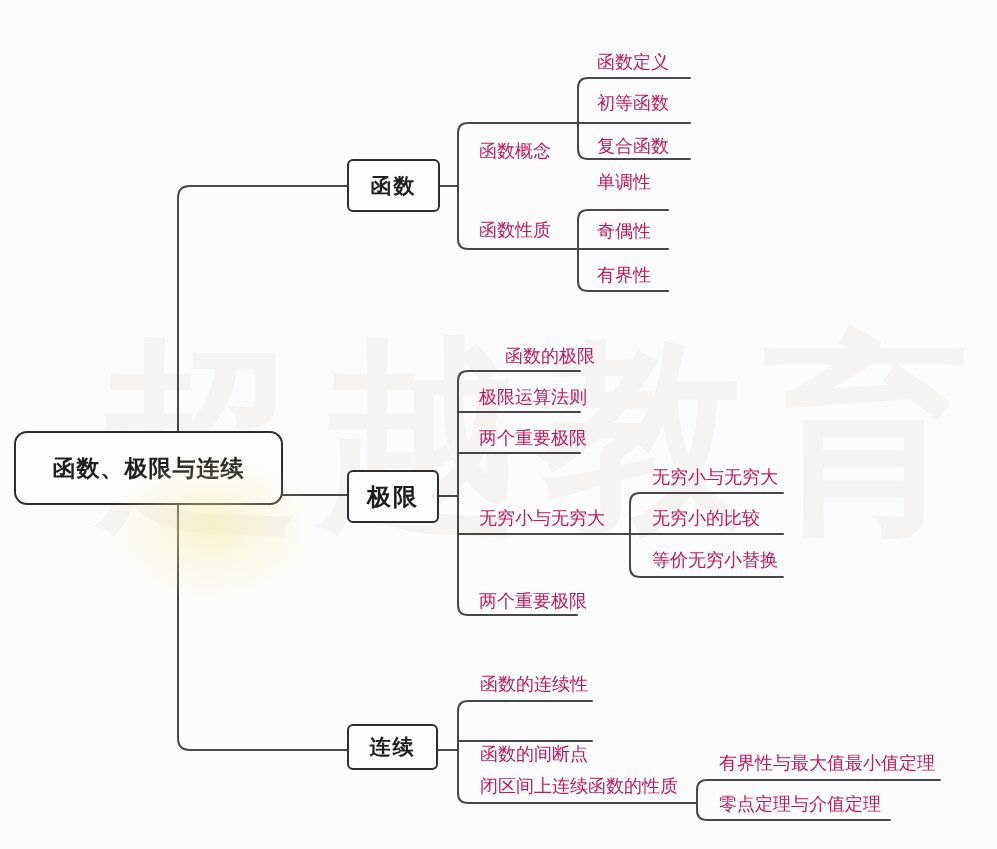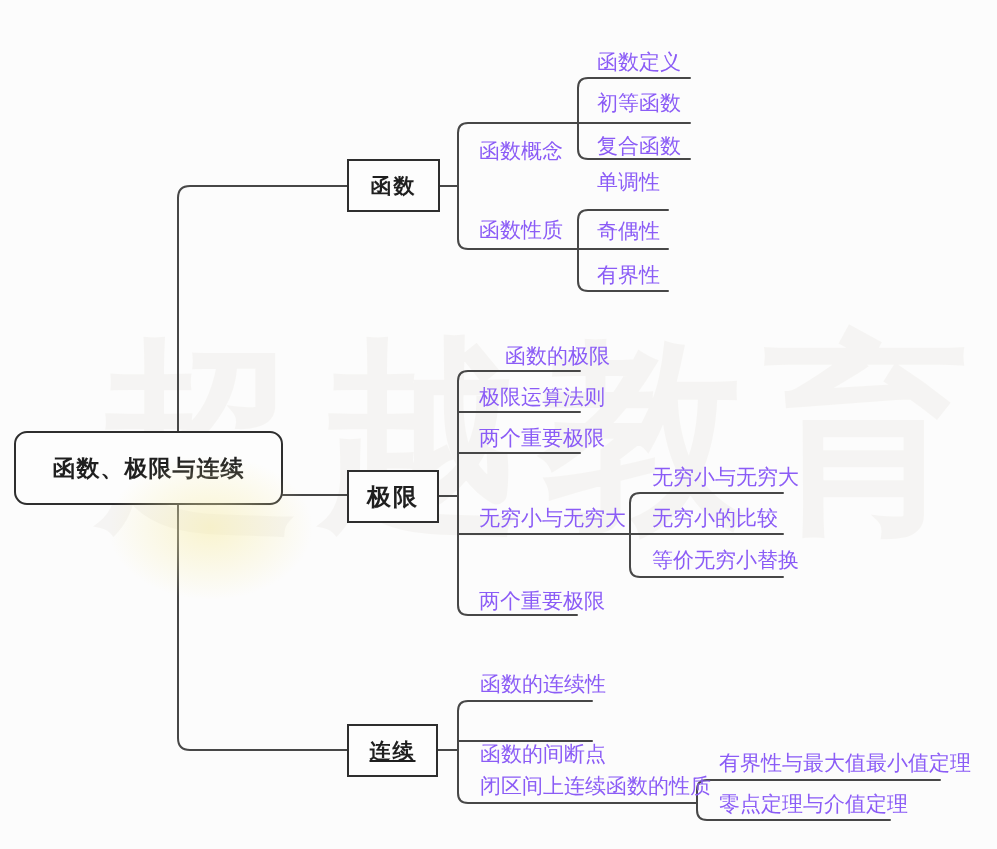--- a/index.html
+++ b/index.html
@@ -43,39 +43,39 @@
     stroke:#474747;
     stroke-width:2;
     stroke-linecap:round;
   }
   
   .node-box{
     position:absolute;
     box-sizing:border-box;
     background:#fdfdfd;
     border:2.5px solid #2e2e2e;
-    border-radius:0;
+    border-radius:6px;
     display:flex;align-items:center;justify-content:center;
     font-weight:700;
     color:#1f1f1f;
     z-index:2;
   }
   .root-box{
     left:14px;top:431px;width:269px;height:74px;
     font-size:23px;letter-spacing:1px;border-radius:13px;
   }
   .box-functions {left:347px;top:159px;width:93px;height:53px;font-size:21px;letter-spacing:2px;}
   .box-limits    {left:347px;top:470px;width:92px;height:53px;font-size:24px;letter-spacing:2px;}
-  .box-continuity{left:347px;top:724px;width:91px;height:53px;font-size:21px;letter-spacing:2px;text-decoration:underline;}
+  .box-continuity{left:347px;top:724px;width:91px;height:46px;font-size:21px;letter-spacing:2px;}
   
   .lbl{
     position:absolute;
-    font-size:21px;
+    font-size:18px;
     line-height:20px;
-    color:#8b5cf6;
+    color:#be185d;
     white-space:nowrap;
     z-index:2;
   }
 </style>
 </head>
 <body>
 
 <div id="stage">
 
   <div class="watermark">超越教育</div>

